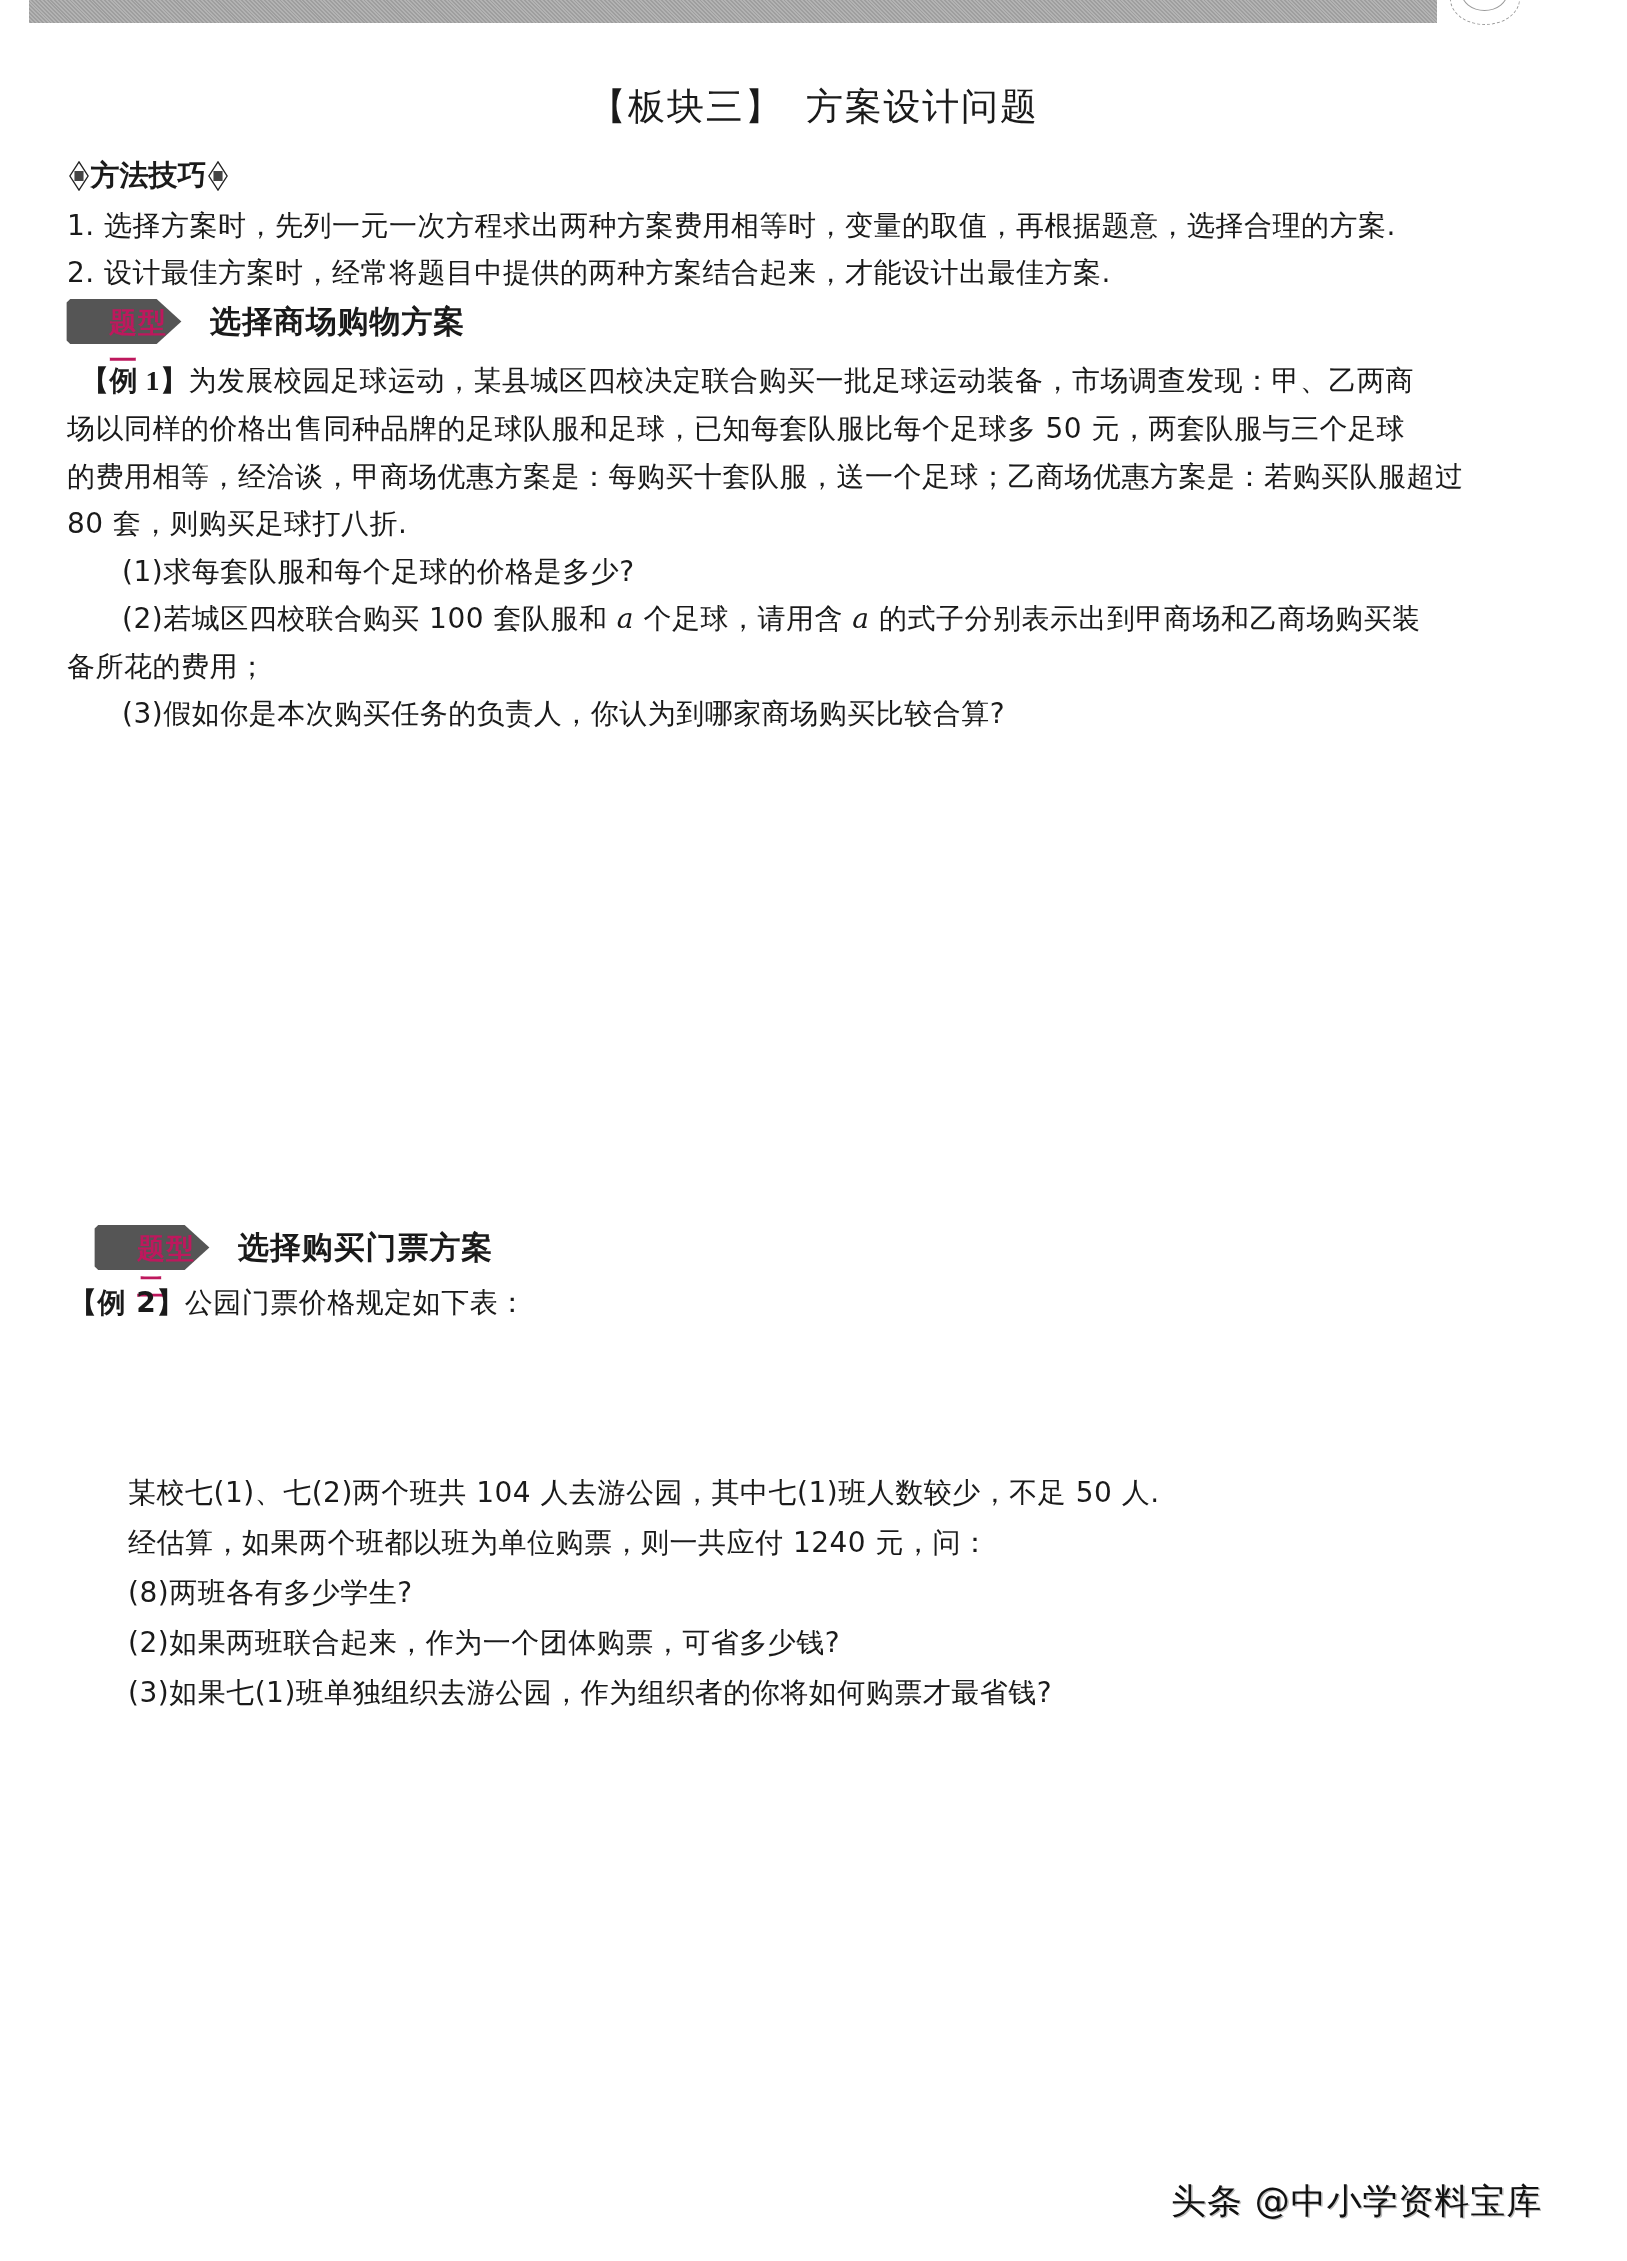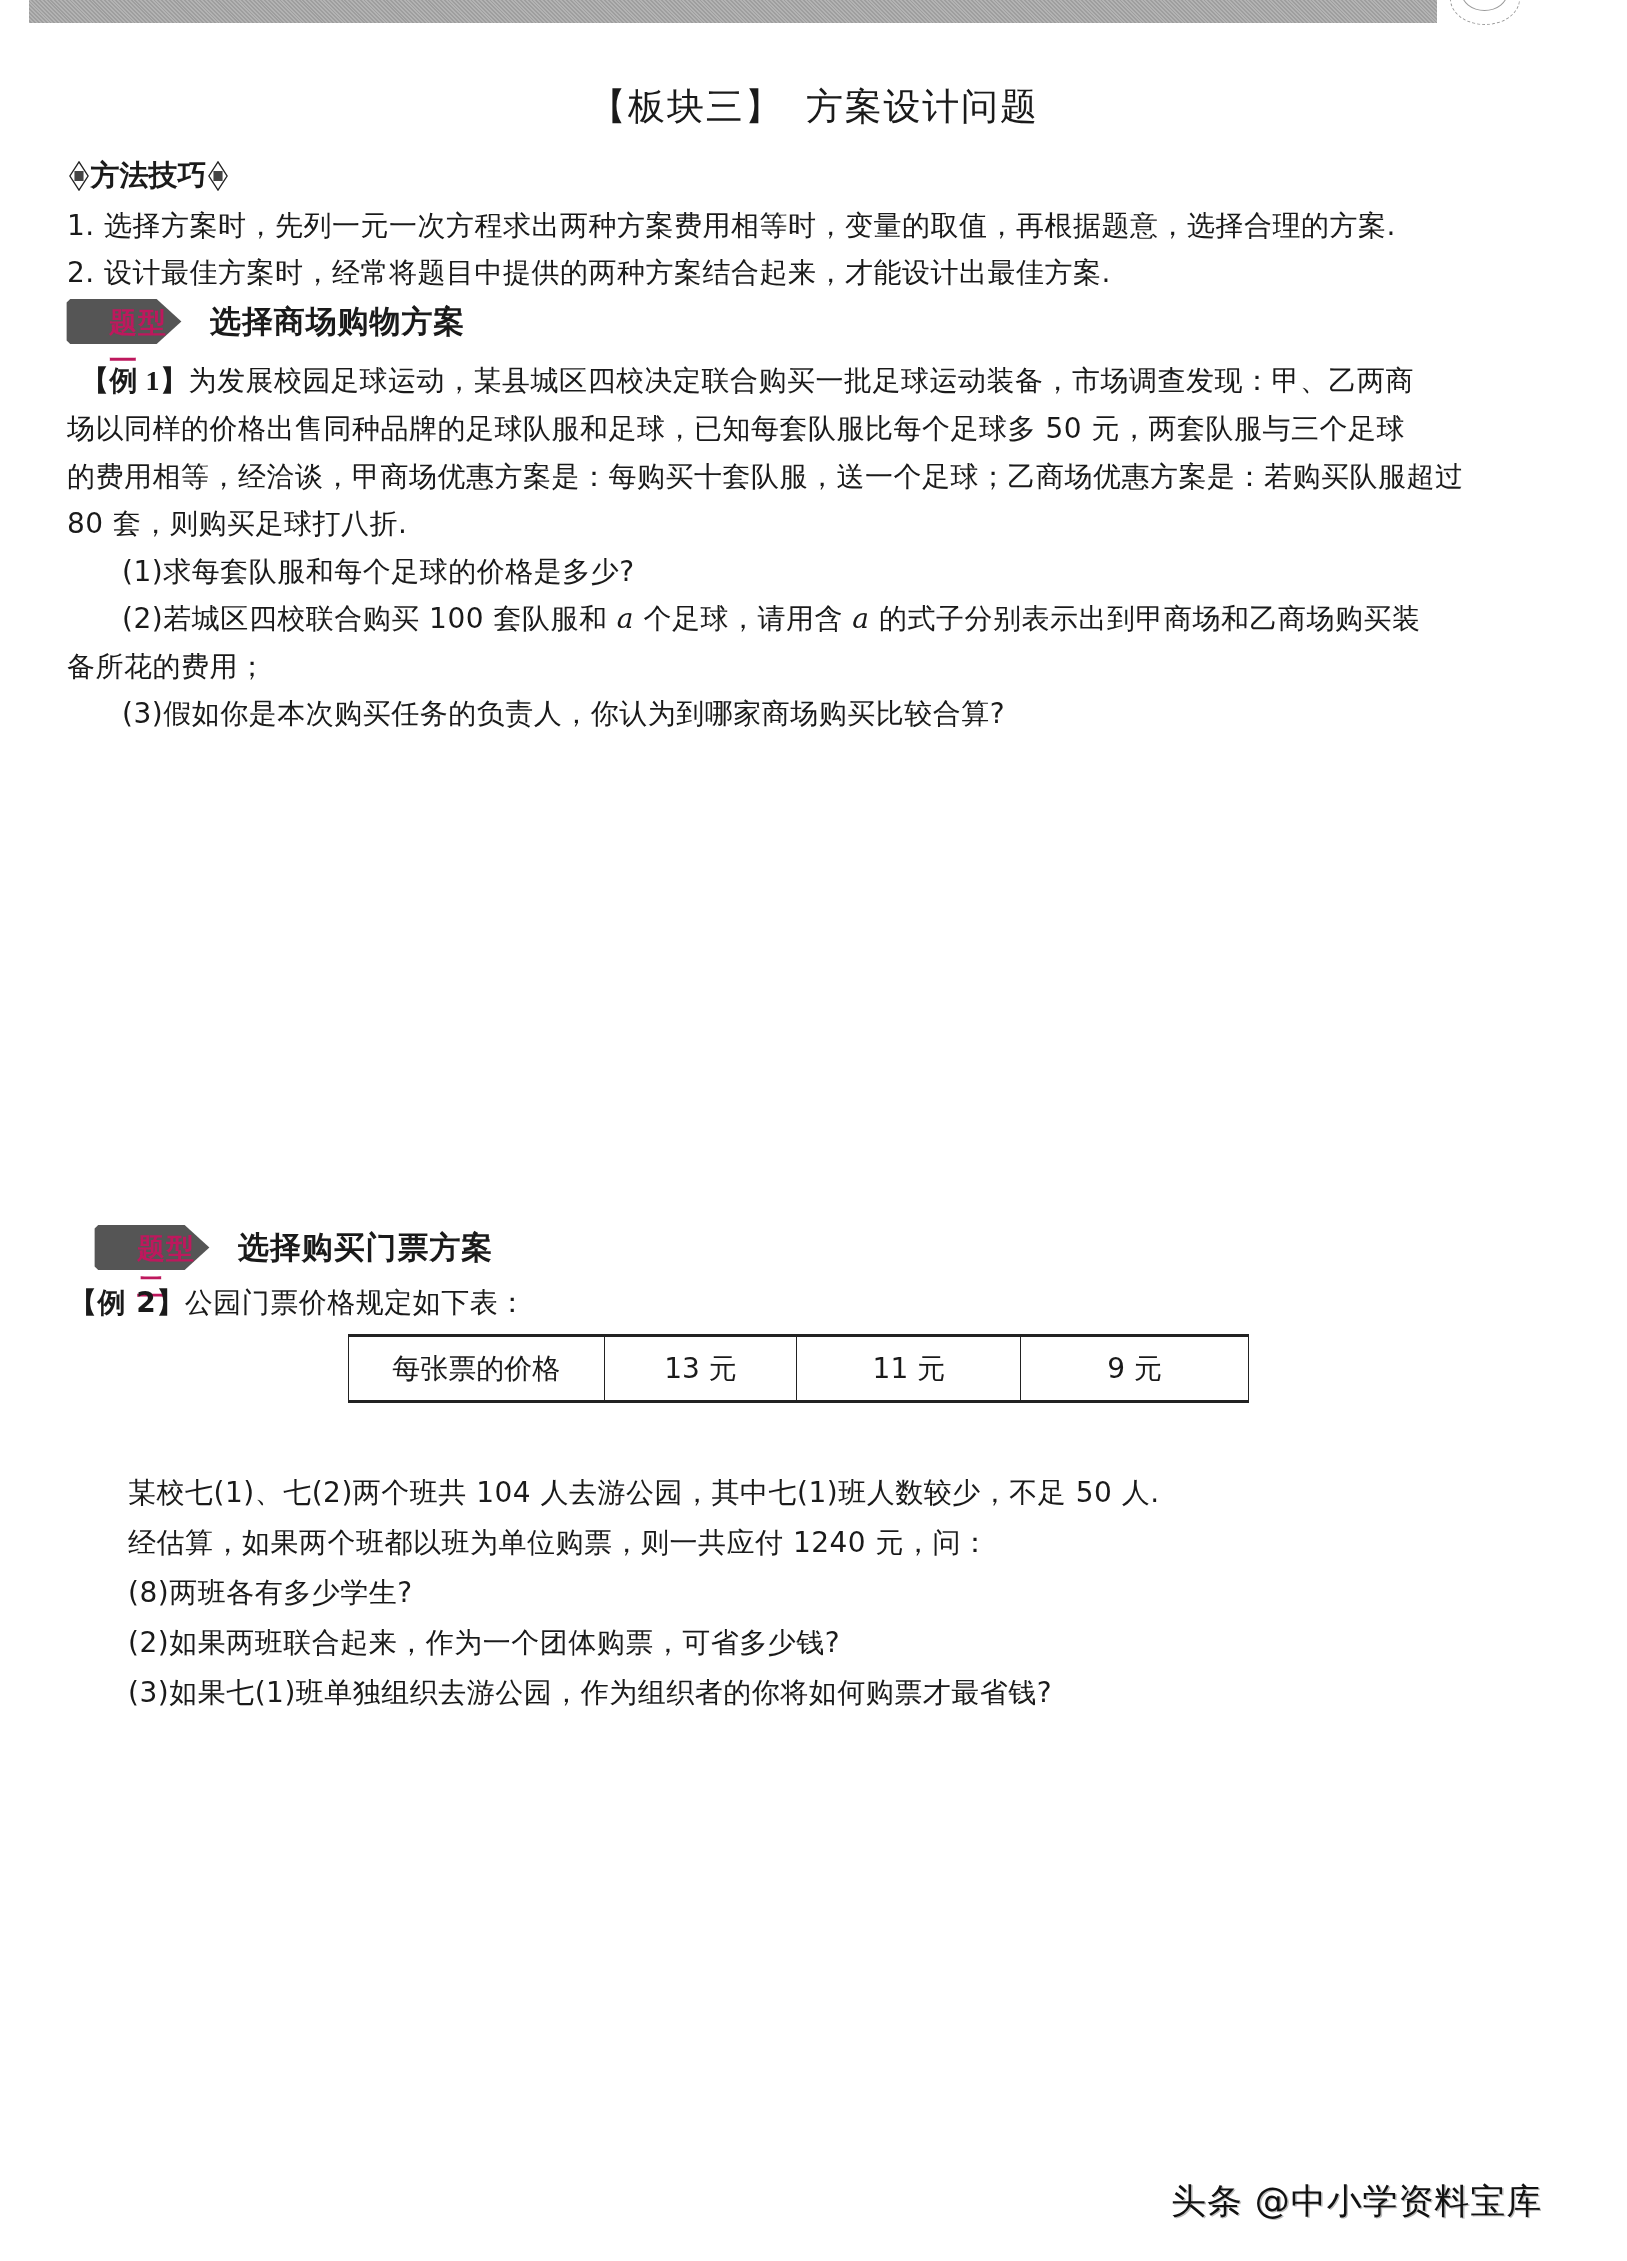--- a/index.html
+++ b/index.html
@@ -132,26 +132,20 @@
   </div>
   <span class="badge-title">选择购买门票方案</span>
 </div>
 
 <div class="line" style="top:1284px;left:69px;">
   <span class="ex-label">【例 2】</span><span>公园门票价格规定如下表：</span>
 </div>
 
 <table class="prices">
   <tbody>
-  <tr>
-    <td class="c0">每张票的价格</td>
-    <td class="c1">13 元</td>
-    <td class="c2">11 元</td>
-    <td class="c3">9 元</td>
-  </tr>
 </tbody>
   </table>
 
 <div class="line" style="top:1474px;left:128px;">某校七(1)、七(2)两个班共 104 人去游公园，其中七(1)班人数较少，不足 50 人.</div>
 <div class="line" style="top:1524px;left:128px;">经估算，如果两个班都以班为单位购票，则一共应付 1240 元，问：</div>
 <div class="line" style="top:1574px;left:128px;">(8)两班各有多少学生?</div>
 <div class="line" style="top:1624px;left:128px;">(2)如果两班联合起来，作为一个团体购票，可省多少钱?</div>
 <div class="line" style="top:1674px;left:128px;">(3)如果七(1)班单独组织去游公园，作为组织者的你将如何购票才最省钱?</div>
 
 <div class="watermark">头条 @中小学资料宝库</div>

